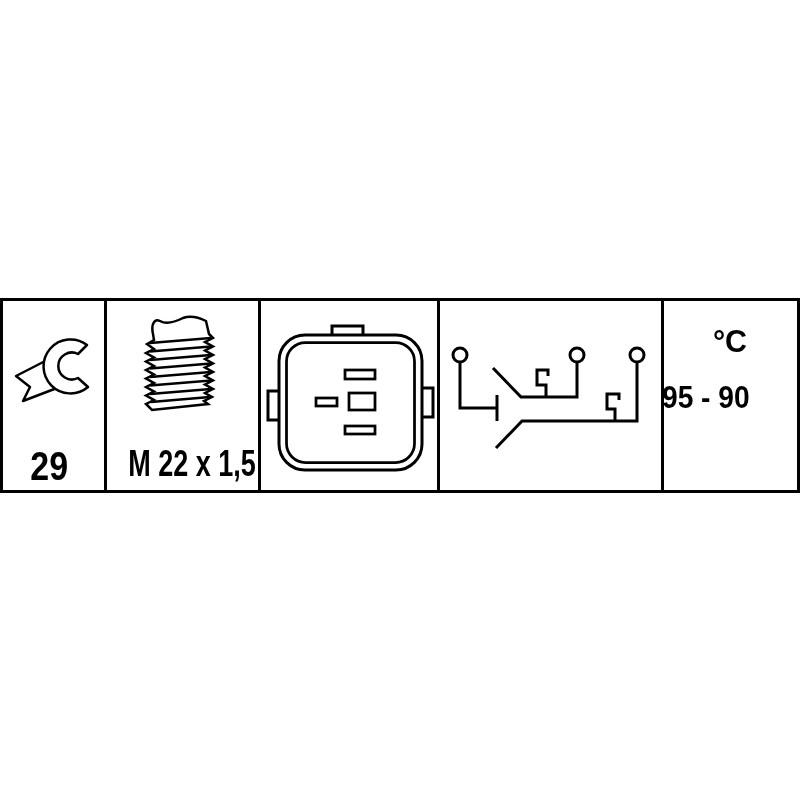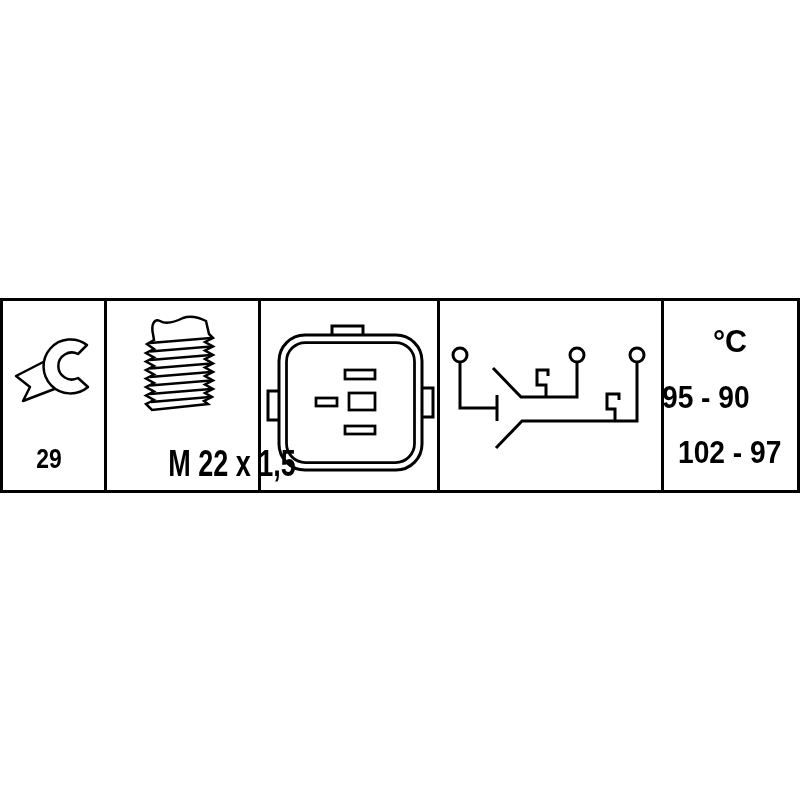--- a/index.html
+++ b/index.html
@@ -11,23 +11,23 @@
     position:absolute;left:0;top:298px;width:800px;height:195px;
     border:3px solid #000;box-sizing:border-box;background:#fff;
   }
   .vdiv{position:absolute;top:298px;height:195px;width:3px;background:#000;}
   .vdiv.d1{left:104px;} .vdiv.d2{left:258px;} .vdiv.d3{left:437px;} .vdiv.d4{left:661px;}
   .icons-overlay{position:absolute;left:0;top:0;width:800px;height:800px;}
   .cell-label{
     position:absolute;text-align:center;font-weight:bold;line-height:1;white-space:nowrap;
   }
   .cell-label > span{display:inline-block;transform-origin:50% 50%;}
-  .lbl-wrench{left:3px;width:93px;top:446px;font-size:27px;}
+  .lbl-wrench{left:3px;width:93px;top:446px;font-size:40px;}
   .lbl-wrench > span{transform:scaleX(0.85);}
-  .lbl-thread{left:107px;width:125px;top:446px;font-size:36px;margin-left:40px;}
+  .lbl-thread{left:107px;width:125px;top:446px;font-size:36px;}
   .lbl-thread > span{transform:scaleX(0.75);}
   .lbl-unit{left:664px;width:131px;top:325px;font-size:32px;}
   .lbl-unit > span{transform:scaleX(0.95);}
   .lbl-range1{left:640px;width:131px;top:381px;font-size:32px;}
   .lbl-range1 > span{transform:scaleX(0.88);}
   .lbl-range2{left:664px;width:131px;top:436px;font-size:32px;}
   .lbl-range2 > span{transform:scaleX(0.88);}
 </style>
 </head>
 <body>
@@ -104,17 +104,14 @@
   </div>
 
   <div class="cell-label lbl-unit">
     <span>°C</span>
   </div>
 
   <div class="cell-label lbl-range1">
     <span>95 - 90</span>
   </div>
 
-  <div class="cell-label lbl-range2">
-    <span>102 - 97</span>
-  </div>
 
 </div>
 
 </body></html>

